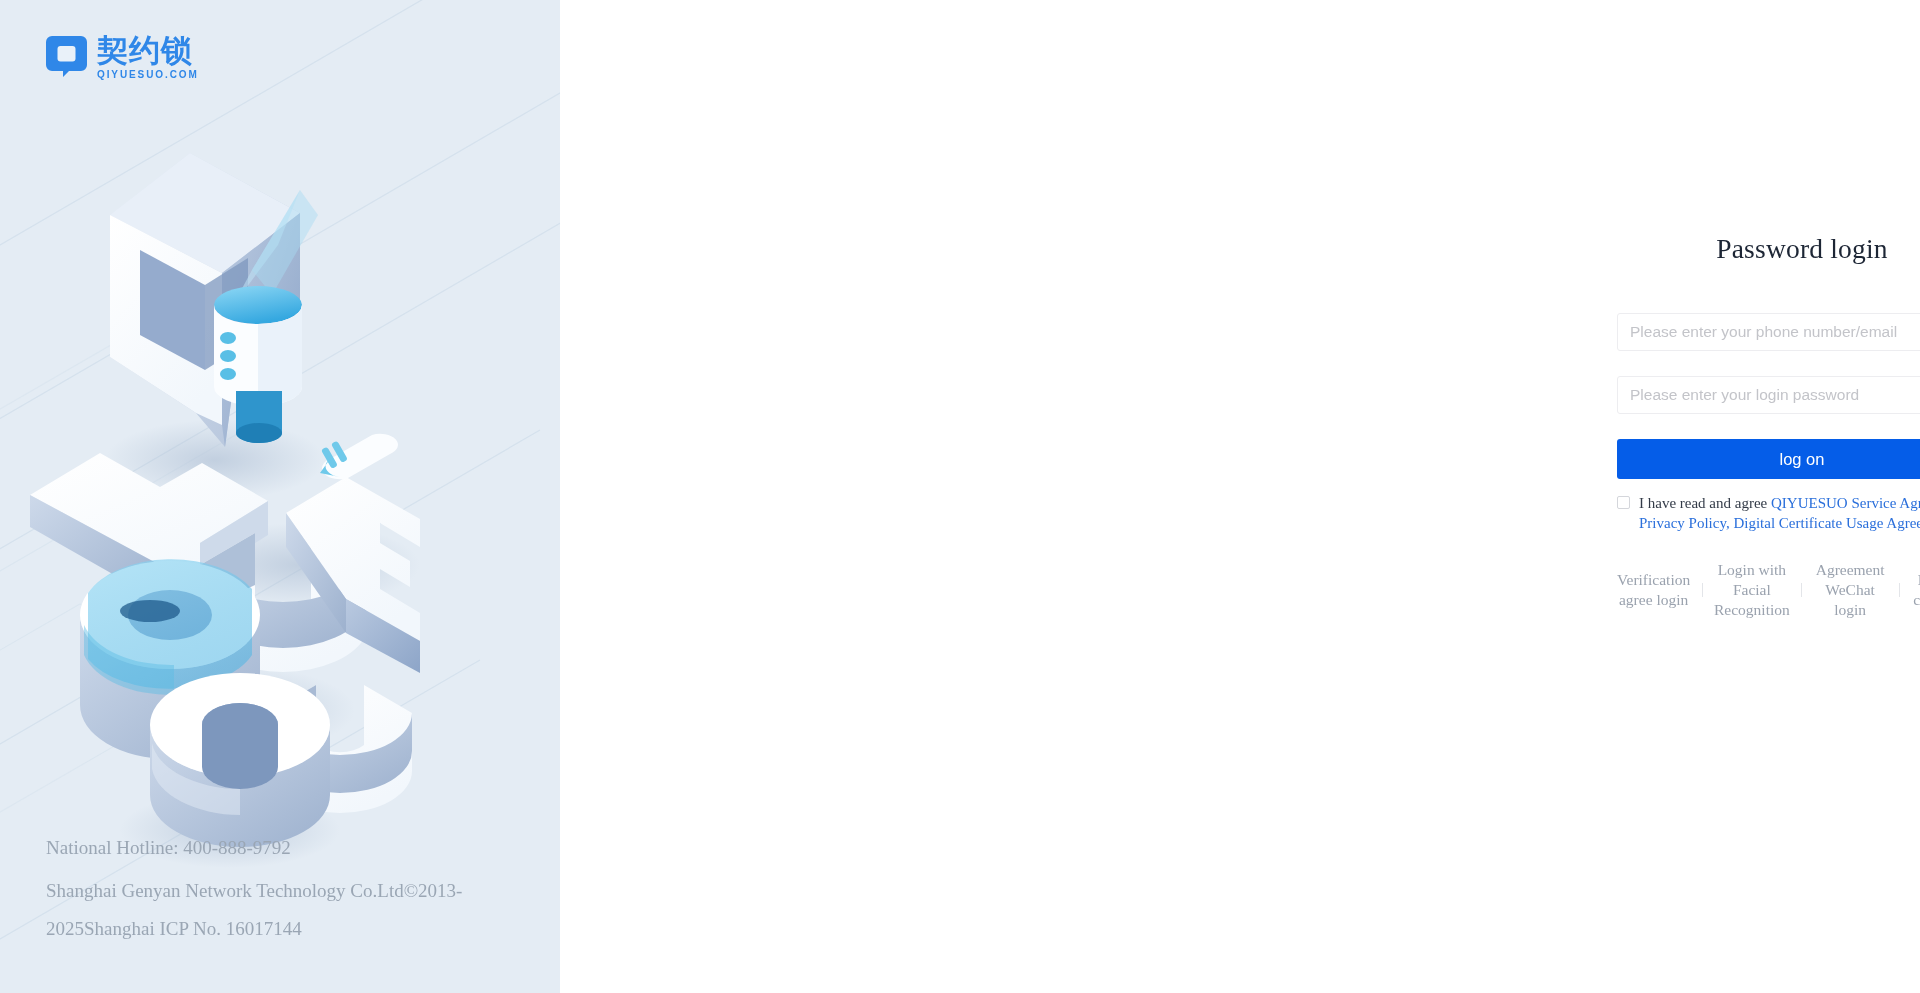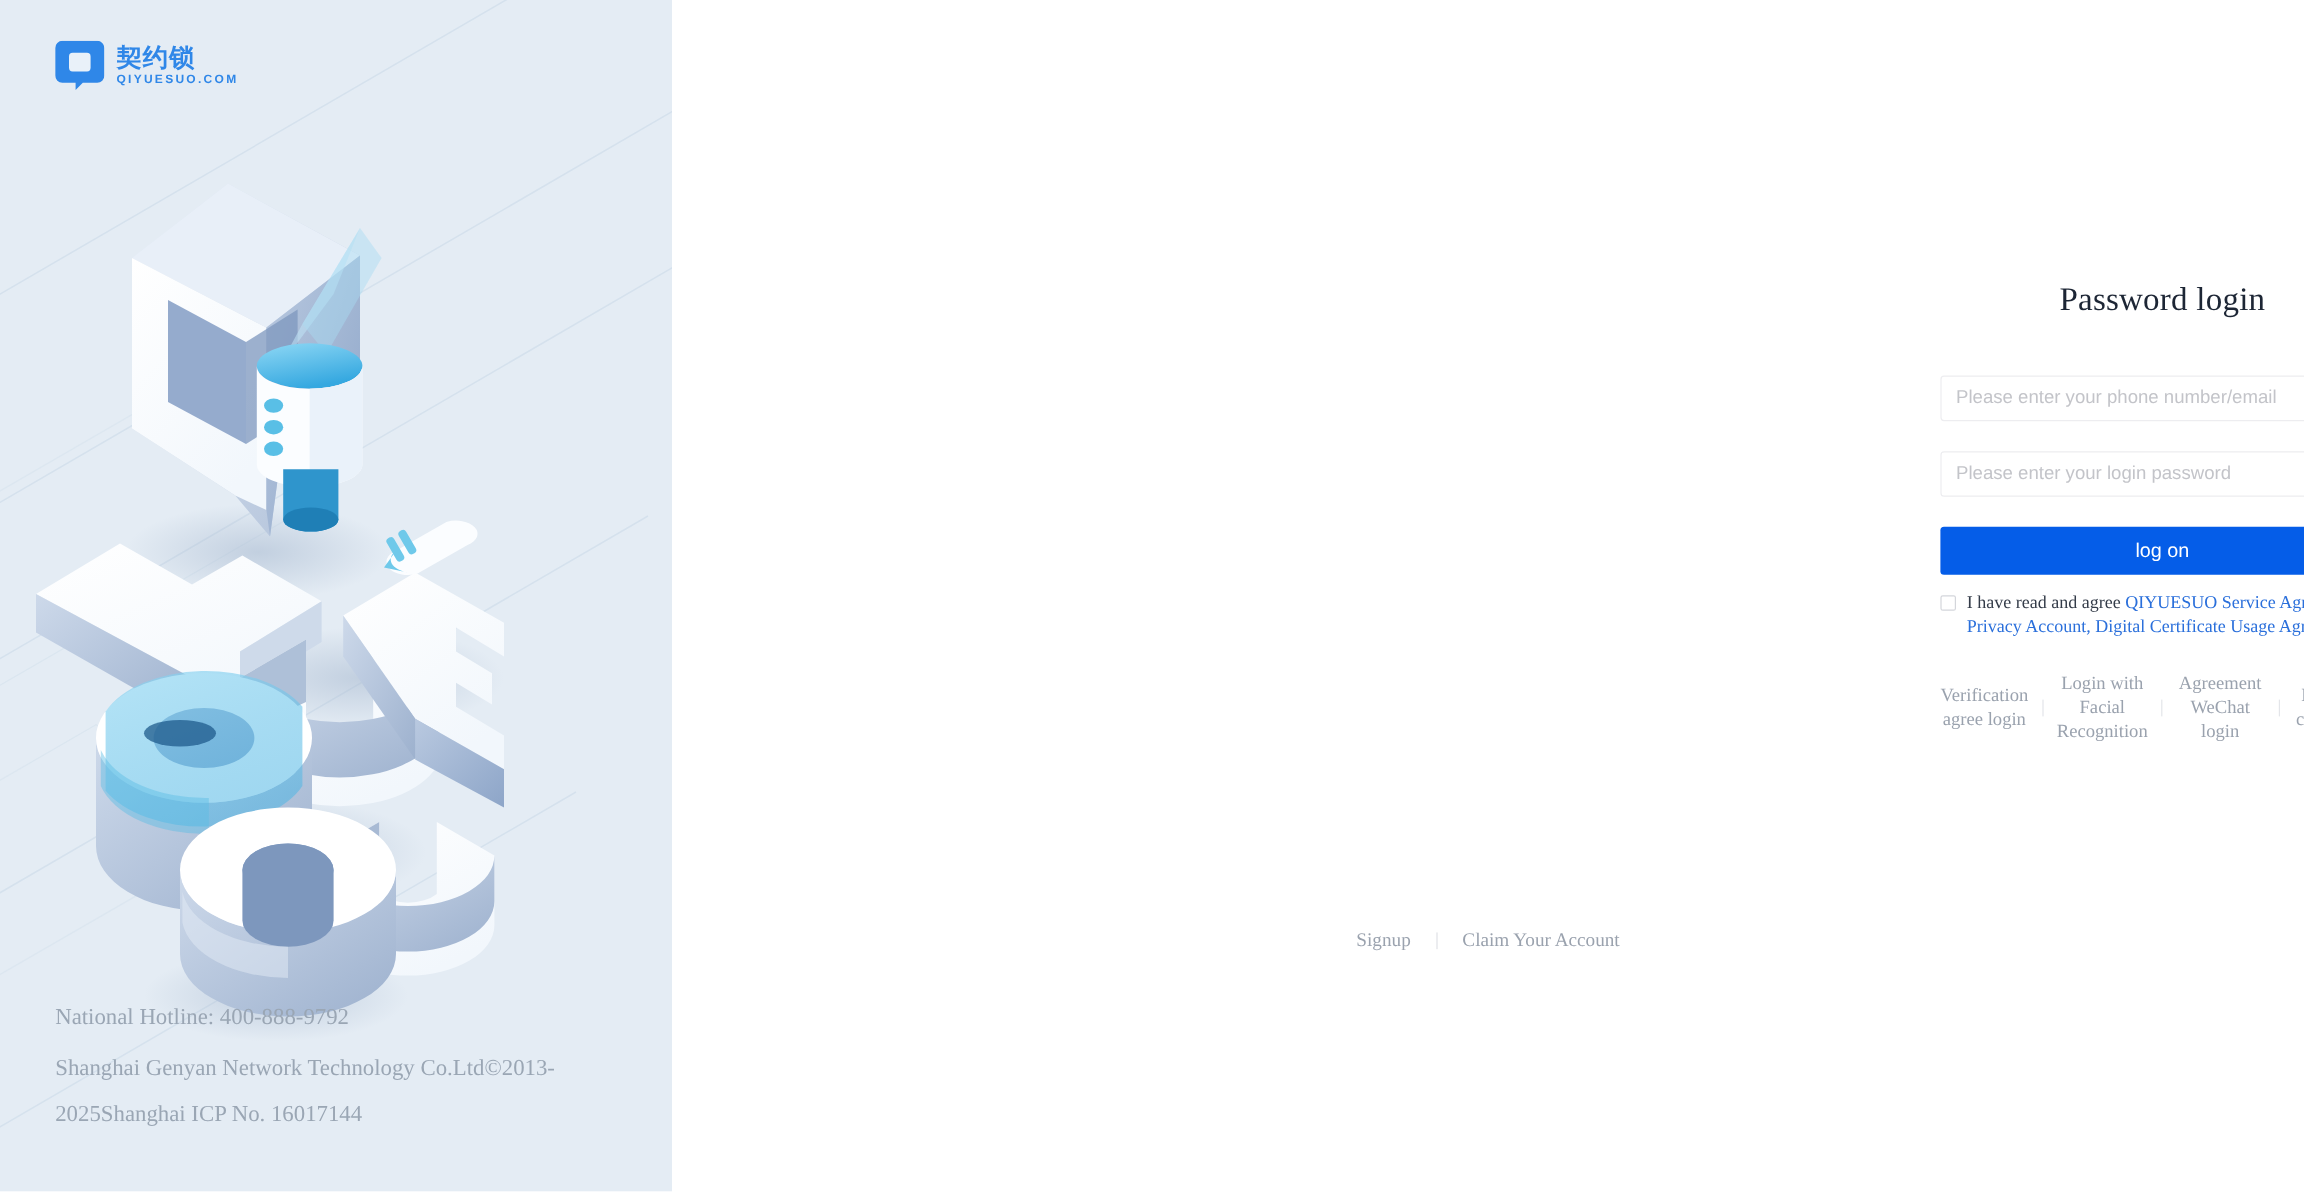--- a/index.html
+++ b/index.html
@@ -337,47 +337,42 @@
         <input type="password" placeholder="Please enter your login password" style="">
         
       </div>
 
       <button class="login-btn">log on</button>
 
       <div class="agree-row">
         <span class="checkbox"></span>
         <span class="agree-text">
           <span>I have read and agree </span><a>QIYUESUO Service Agreement,</a>
-          <a>Privacy Account,</a>
+          <a>Privacy Policy,</a>
           <a>Digital Certificate Usage Agreement</a>
         </span>
       </div>
 
       <div class="alt-row">
         <div class="alt-item">Verification agree login</div>
         <div class="alt-sep"></div>
         <div class="alt-item">Login with Facial Recognition</div>
         <div class="alt-sep"></div>
         <div class="alt-item">Agreement WeChat login</div>
         <div class="alt-sep"></div>
         <div class="alt-item">Microsoft cloud login</div>
       </div>
     </div>
 
-    <div class="bottom-links">
-      <span class="bl">Signup</span>
-      <span class="bl-sep"></span>
-      <span class="bl">Claim Your Account</span>
-    </div>
   </div>
 
   <div style="position:absolute;left:46px;top:34px;display:flex;align-items:center;">
     <svg width="41" height="41" viewBox="0 0 41 41" style="flex:0 0 41px;">
       <path d="M6 0 H35 a6 6 0 0 1 6 6 V29 a6 6 0 0 1 -6 6 H23 L17 41 V35 H6 a6 6 0 0 1 -6 -6 V6 a6 6 0 0 1 6 -6 Z" fill="#2f87e8"></path>
       <rect x="11.5" y="10" width="18" height="15.5" rx="3" fill="#e9f1f9"></rect>
     </svg>
     <div style="margin-left:10px;">
-      <div style="font-family:'DejaVu Sans',sans-serif;font-weight:bold;font-size:21px;color:#2f87e8;line-height:1.05;letter-spacing:1px;">契约锁</div>
+      <div style="font-family:'DejaVu Sans',sans-serif;font-weight:bold;font-size:31px;color:#2f87e8;line-height:1.05;letter-spacing:1px;">契约锁</div>
       <div style="font-family:'Liberation Sans',sans-serif;font-weight:bold;font-size:10px;color:#2f87e8;letter-spacing:1.9px;margin-top:2px;">QIYUESUO.COM</div>
     </div>
   </div>
 
 </div>
 
 </body></html>

